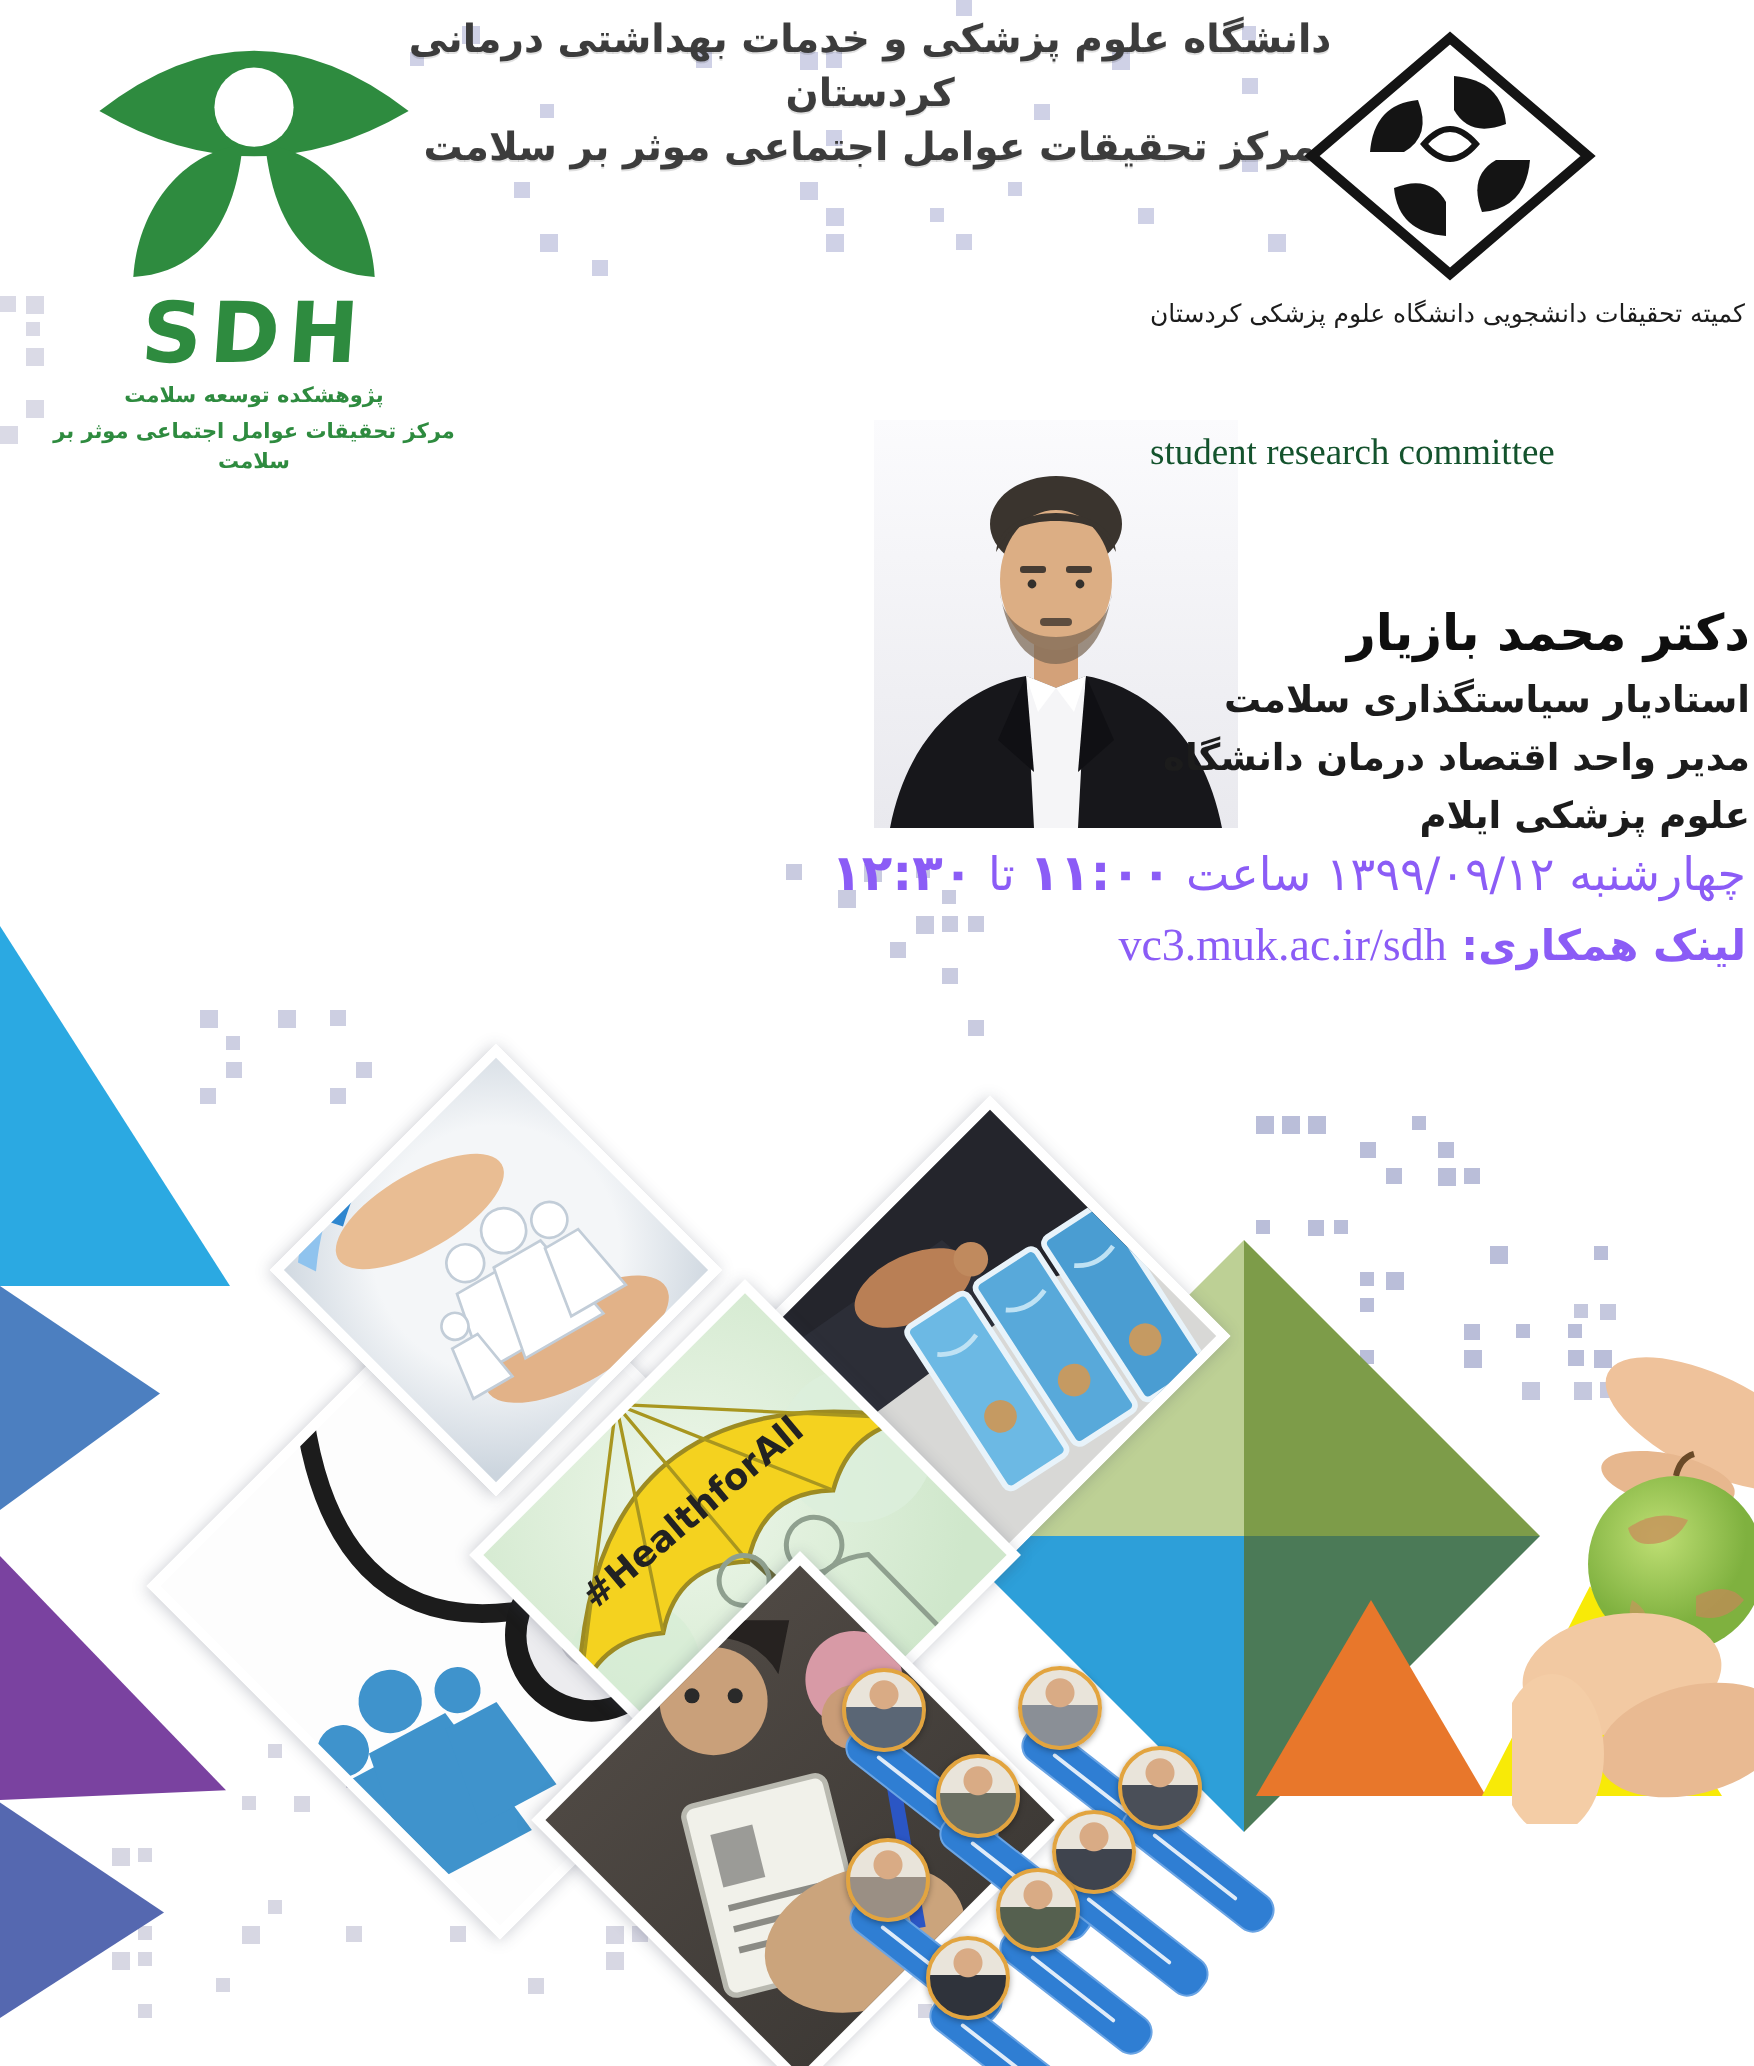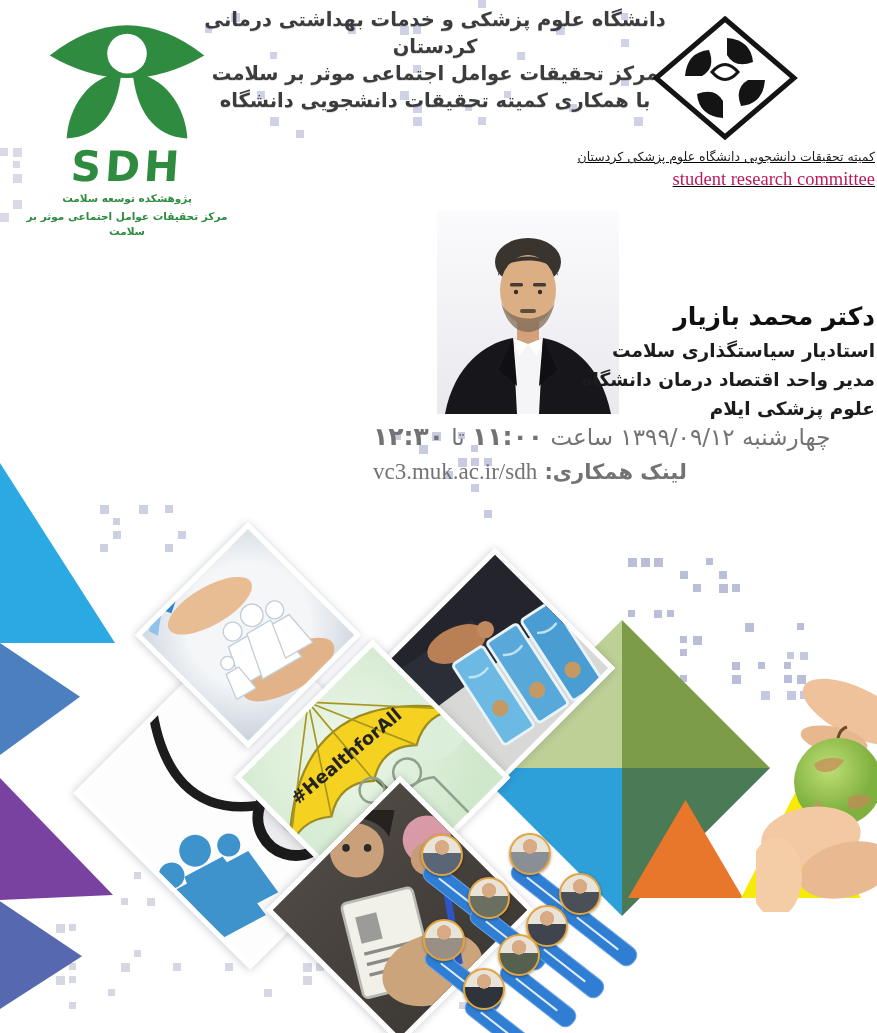--- a/index.html
+++ b/index.html
@@ -18,37 +18,37 @@
   .hdr .t sup{color:#3a9440;font-size:26px;position:relative;top:-4px;margin-right:3px;text-shadow:none;}
   .hdr .o{font-size:19.5px;font-weight:bold;color:#3c3c3c;line-height:27px;text-shadow:0 1px 0 rgba(0,0,0,.12);}
 
   
   .sdh{position:absolute;left:16px;top:14px;width:222px;z-index:10;text-align:center;}
   .sdh svg{display:block;margin:0 auto;}
   .sdh .ac{font-weight:bold;font-size:42px;color:#2e8b3f;letter-spacing:4px;line-height:42px;transform:skewX(-4deg);}
   .sdh .cap{font-size:10.5px;font-weight:bold;color:#2e8b3f;line-height:15px;direction:rtl;margin-top:3px;}
 
   
-  .src{position:absolute;left:575px;top:10px;width:300px;z-index:10;text-align:right;text-decoration:underline;}
+  .src{position:absolute;left:575px;top:10px;width:300px;z-index:10;text-align:left;}
   .src svg{display:block;margin:0 auto;}
   .src .fa{font-size:12.5px;color:#1c1c1c;direction:rtl;line-height:21px;}
-  .src .en{font-family:"Liberation Serif",serif;font-size:18.5px;color:#be185d;line-height:24px;}
+  .src .en{font-family:"Liberation Serif",serif;font-size:18.5px;color:#14532d;line-height:24px;margin-top:48px;}
 
   
   .photo{position:absolute;left:437px;top:210px;z-index:4;}
   .spk{position:absolute;left:545px;top:298px;width:330px;z-index:10;direction:rtl;text-align:right;}
   .spk .nm{font-size:25px;font-weight:bold;color:#0f0f0f;line-height:38px;}
   .spk .tt{font-size:18.5px;font-weight:bold;color:#1c1c1c;line-height:29px;}
 
   
   .topic{position:absolute;left:8px;top:300px;width:430px;z-index:10;direction:rtl;text-align:center;
          font-weight:bold;font-size:29px;line-height:41px;color:#16161e;text-shadow:2px 2px 0 rgba(0,0,0,.22);}
 
   
-  .sched{position:absolute;right:4px;top:419px;width:500px;z-index:10;direction:rtl;text-align:left;color:#737373;}
+  .sched{position:absolute;right:4px;top:419px;width:500px;z-index:10;direction:rtl;text-align:right;color:#8b5cf6;}
   .sched .l1{font-size:23px;line-height:35px;}
   .sched .tm{font-weight:bold;font-size:25px;}
   .sched .l2{font-size:21px;line-height:34px;font-weight:bold;}
   .sched .url{font-family:"Liberation Serif",serif;font-size:23px;font-weight:normal;}
   .sched .l3{font-size:17px;line-height:28px;}
   .sched .app{font-family:"Liberation Serif",serif;font-size:21px;}
 
   
   .av{position:absolute;z-index:6;width:38px;height:38px;border-radius:50%;
       border:2px solid #e2a43f;box-shadow:0 1px 3px rgba(0,0,0,.35);}
@@ -240,21 +240,20 @@
       <path d="M96,62 C130,66 152,98 154,132 C118,130 100,102 96,62 Z" fill="#2e8b3f"></path>
     </svg>
     <div class="ac">SDH</div>
     <div class="cap">پژوهشکده توسعه سلامت</div>
     <div class="cap">مرکز تحقیقات عوامل اجتماعی موثر بر سلامت</div>
   </div>
 
   <div class="hdr">
     <div class="o">دانشگاه علوم پزشکی و خدمات بهداشتی درمانی کردستان</div>
     <div class="o">مرکز تحقیقات عوامل اجتماعی موثر بر سلامت</div>
-    <div class="o">با همکاری کمیته تحقیقات دانشجویی دانشگاه</div>
   </div>
 
   <div class="src">
     <svg width="150" height="136" viewBox="0 0 150 130">
       <polygon points="75,6 144,65 75,124 6,65" fill="none" stroke="#141414" stroke-width="5"></polygon>
       <g transform="translate(75 65)" fill="#141414">
         <path d="M2,-40 q24,2 26,24 q-18,7 -26,-7 z"></path>
         <path d="M2,-40 q24,2 26,24 q-18,7 -26,-7 z" transform="rotate(90)"></path>
         <path d="M2,-40 q24,2 26,24 q-18,7 -26,-7 z" transform="rotate(180)"></path>
         <path d="M2,-40 q24,2 26,24 q-18,7 -26,-7 z" transform="rotate(270)"></path>

